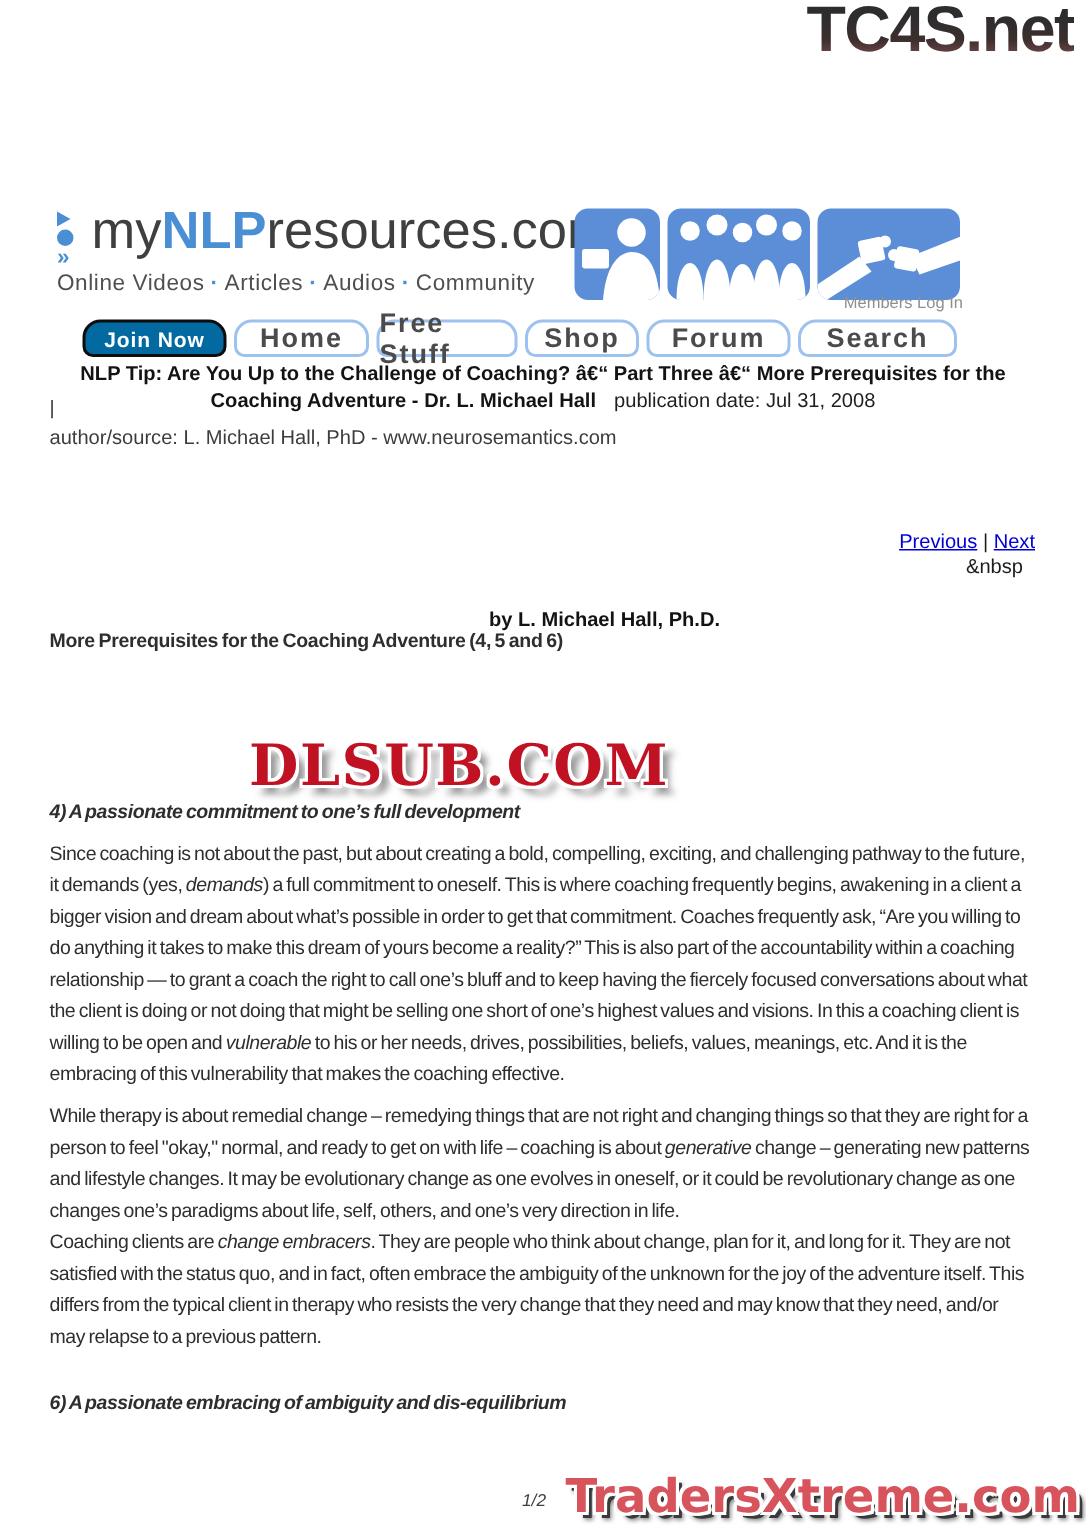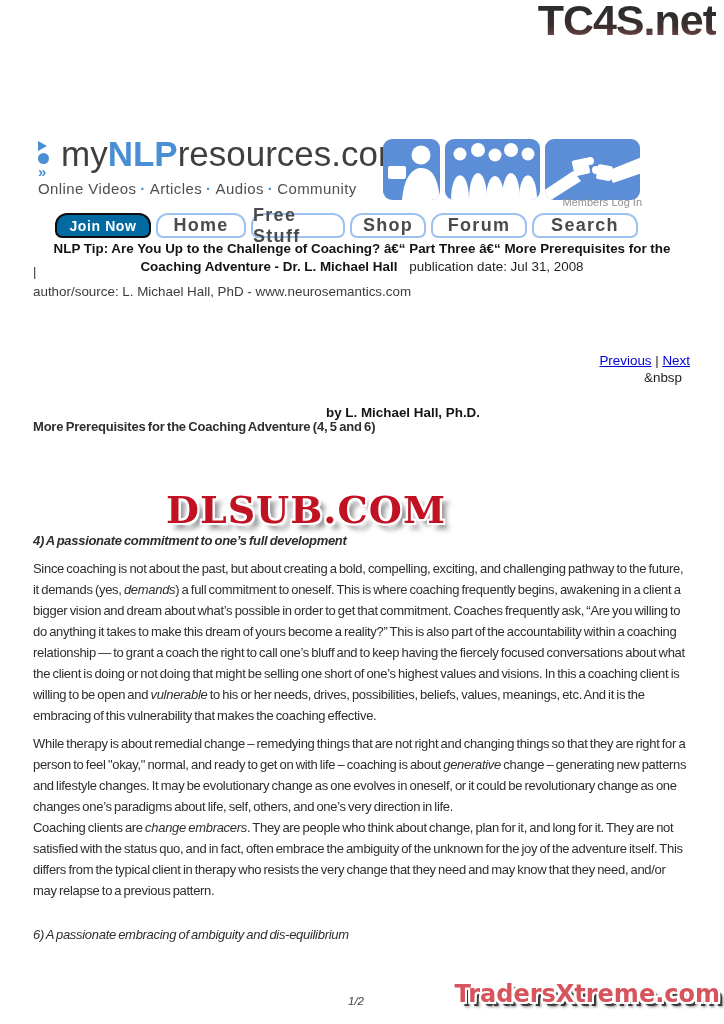--- a/index.html
+++ b/index.html
@@ -44,31 +44,31 @@
   .byline{position:absolute;top:405px;left:0;width:724px;text-align:center;font-weight:bold;font-size:13.4px;color:#131313;padding-left:41px;}
   
   .txt{font-size:13px;line-height:21px;letter-spacing:-.3px;word-spacing:-1px;color:#2e2e2e;}
   .blk{position:absolute;left:33px;width:658px;}
   .b-more{top:416px;}
   .h-bold{font-weight:bold;letter-spacing:-.2px;}
   .p1{margin:13px 0 0;}
   .b-h4{top:530px;font-style:italic;font-weight:bold;}
   .b-p4{top:558px;}
   .b-s5{top:733px;}
-  .b-h6{top:924px;font-style:italic;font-weight:normal;}
+  .b-h6{top:924px;font-style:italic;font-weight:bold;}
   .ital{font-style:italic;}
   
   .dlsub{position:absolute;top:487px;left:0;width:612px;text-align:center;
          font-family:"DejaVu Serif",serif;font-weight:bold;font-size:38px;letter-spacing:1px;
          color:#c01222;
          text-shadow:-2px 0 0 #fff,2px 0 0 #fff,0 -2px 0 #fff,0 2px 0 #fff,
                      -2px -2px 0 #fff,2px 2px 0 #fff,-2px 2px 0 #fff,2px -2px 0 #fff,
                      6px 6px 5px rgba(110,110,110,.75);}
   .traders{position:absolute;top:980px;right:4px;
-         font-family:"DejaVu Sans",sans-serif;font-weight:bold;font-size:24px;letter-spacing:0;
+         font-family:"DejaVu Sans",sans-serif;font-weight:bold;font-size:31px;letter-spacing:0;
          color:#d8545c;
          text-shadow:-2px 0 0 #fff,2px 0 0 #fff,0 -2px 0 #fff,0 2px 0 #fff,
                      -2px -2px 0 #fff,2px 2px 0 #fff,-2px 2px 0 #fff,2px -2px 0 #fff,
                      4px 4px 0 #3a3a3a,5px 5px 3px rgba(60,60,60,.6);}
   .pagenum{position:absolute;top:995px;left:348px;font-size:11.5px;font-style:italic;color:#3f3f3f;}
 </style>
 </head>
 <body>
 
 <div class="tc4s">TC4S.net</div>

